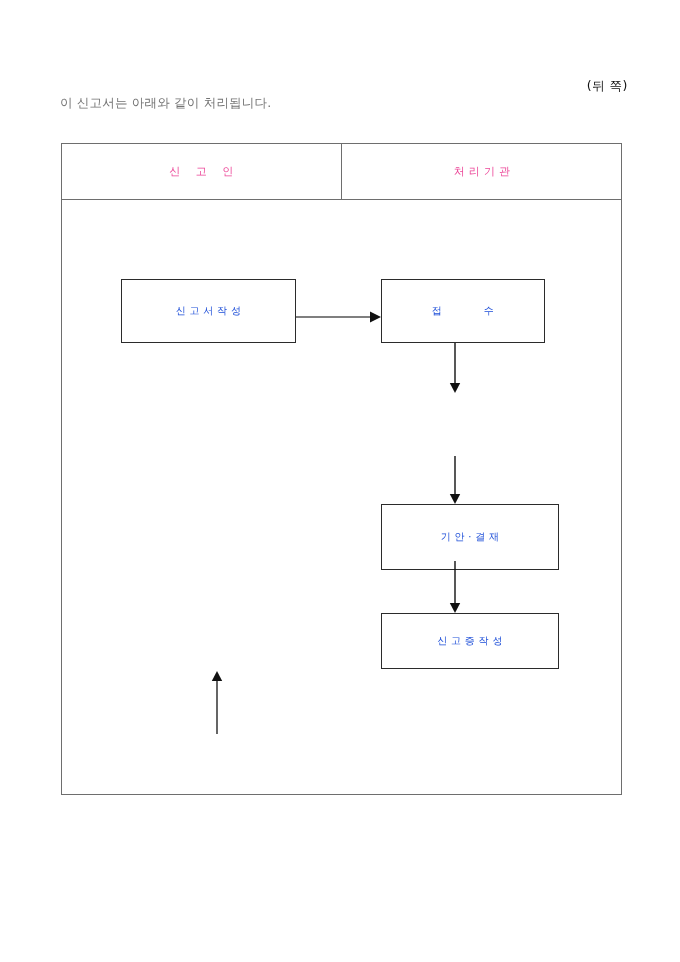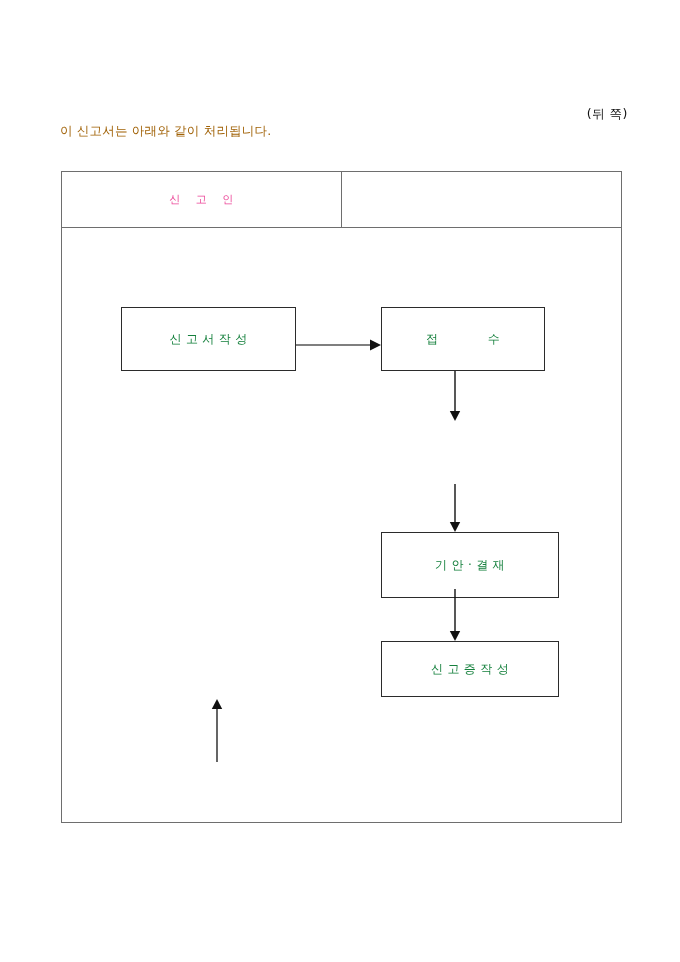--- a/index.html
+++ b/index.html
@@ -12,41 +12,40 @@
     height: 962px;
     position: relative;
     font-family: "DejaVu Sans", "Liberation Sans", sans-serif;
     color: #1a1a1a;
     overflow: hidden;
   }
 
   .page {
     position: absolute;
     inset: 0;
-    margin-top: 28px;
   }
 
   
   .page-side-note {
     position: absolute;
     right: 52px;
     top: 78px;
     font-size: 12.5px;
     letter-spacing: 0.5px;
     color: #111;
     white-space: pre;
   }
 
   .intro-line {
     position: absolute;
     left: 60px;
     top: 95px;
     font-size: 12.5px;
     letter-spacing: 0.2px;
-    color: #a16207;
+    color: #737373;
     white-space: pre;
   }
 
   
   .flow-table {
     position: absolute;
     left: 61px;
     top: 143px;
     width: 561px;
     height: 652px;
@@ -98,24 +97,24 @@
 
   
   .node {
     position: absolute;
     box-sizing: border-box;
     border: 1px solid #2b2b2b;
     background: #ffffff;
     display: flex;
     align-items: center;
     justify-content: center;
-    font-size: 12px;
+    font-size: 10px;
     letter-spacing: 0.3px;
     white-space: pre;
-    color: #15803d;
+    color: #1d4ed8;
   }
 
   
   .node-write-form   { left: 59px;  top: 79px;  width: 175px; height: 64px; }
   .node-receive      { left: 319px; top: 79px;  width: 164px; height: 64px; text-align: center; }
   .node-review       { left: 319px; top: 193px; width: 178px; height: 63px; }
   .node-draft        { left: 319px; top: 304px; width: 178px; height: 66px; }
   .node-make-cert    { left: 319px; top: 413px; width: 178px; height: 56px; }
   .node-issue-cert   { left: 59px;  top: 413px; width: 175px; height: 56px; }
 
@@ -138,20 +137,21 @@
 
   <div class="page-side-note">(뒤 쪽)</div>
 
   <div class="intro-line">이 신고서는 아래와 같이 처리됩니다.</div>
 
   <div class="flow-table">
 
     <div class="flow-head">
       <div class="flow-head-cell left">신    고    인</div>
       <div class="head-divider"></div>
+      <div class="flow-head-cell right">처 리 기 관</div>
     </div>
 
     <div class="flow-body">
 
       <div class="node node-write-form">신 고 서 작 성</div>
 
       <div class="node node-receive">접            수</div>
 
 
       <div class="node node-draft">기 안 · 결 재</div>

